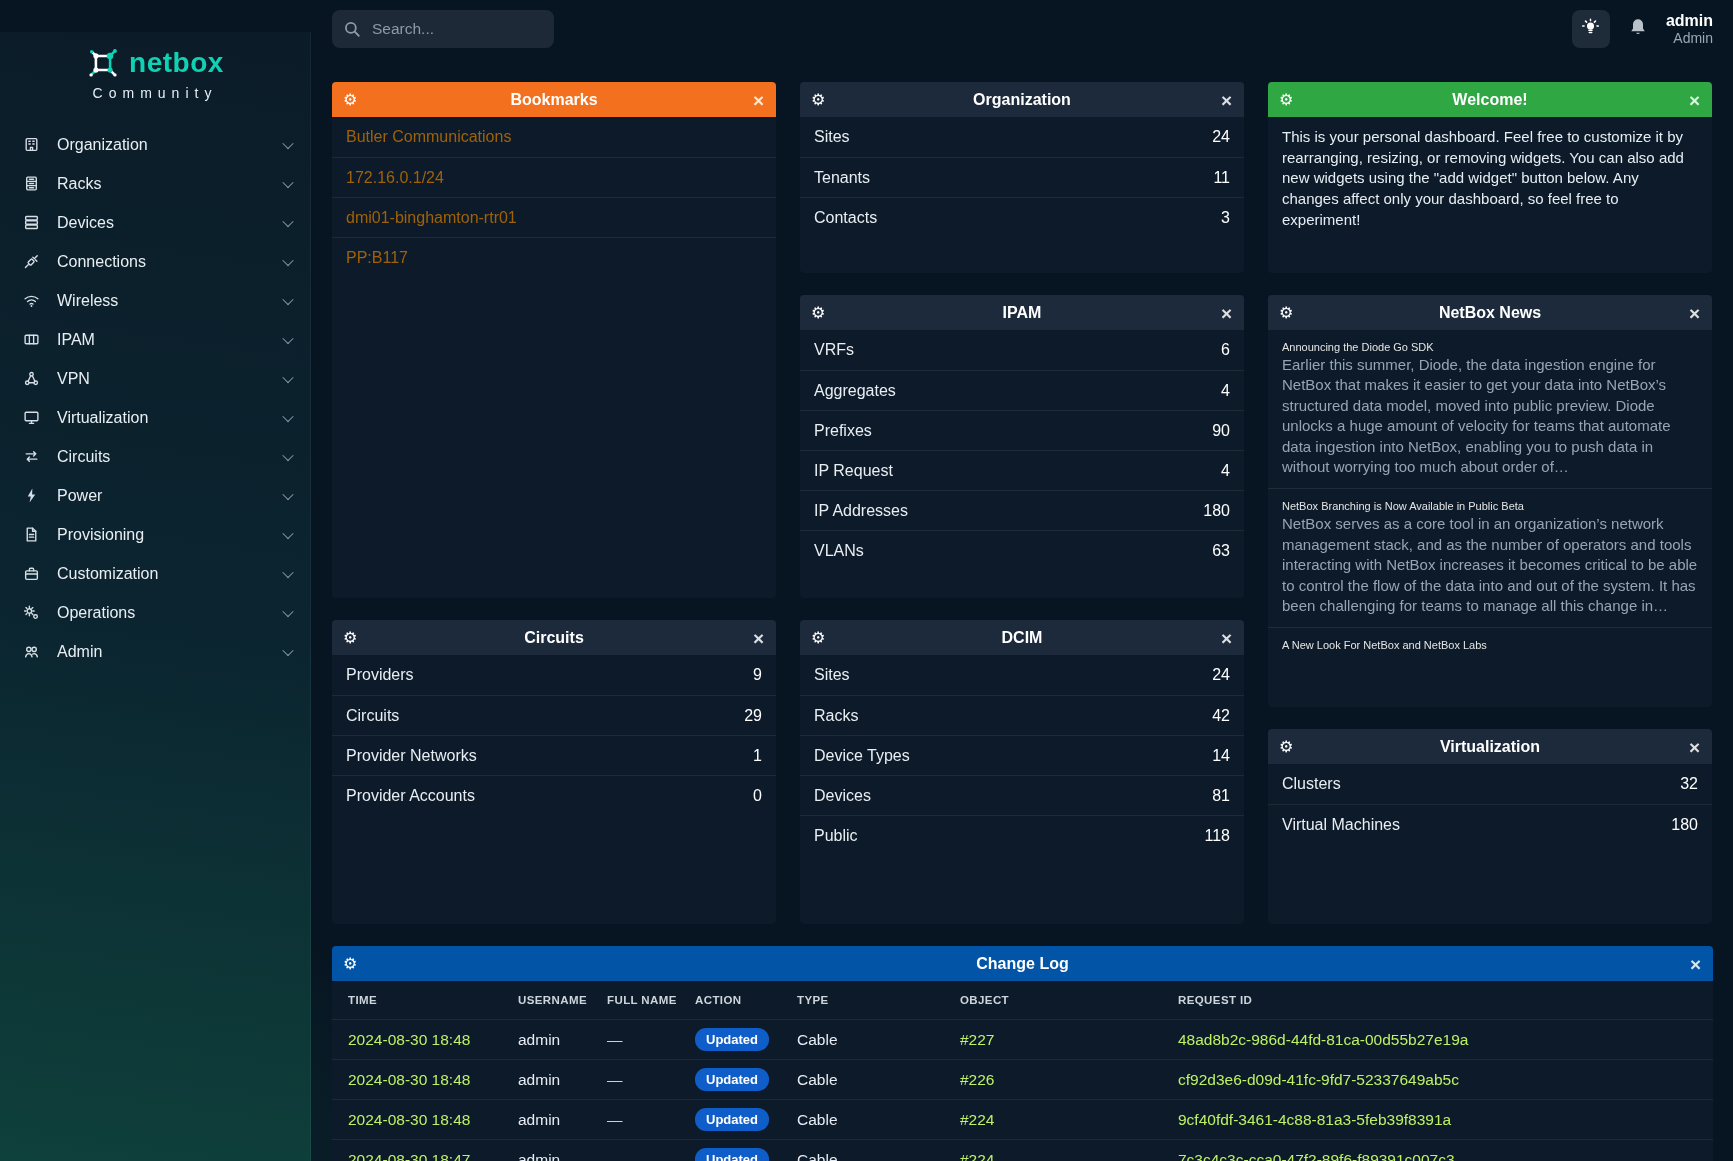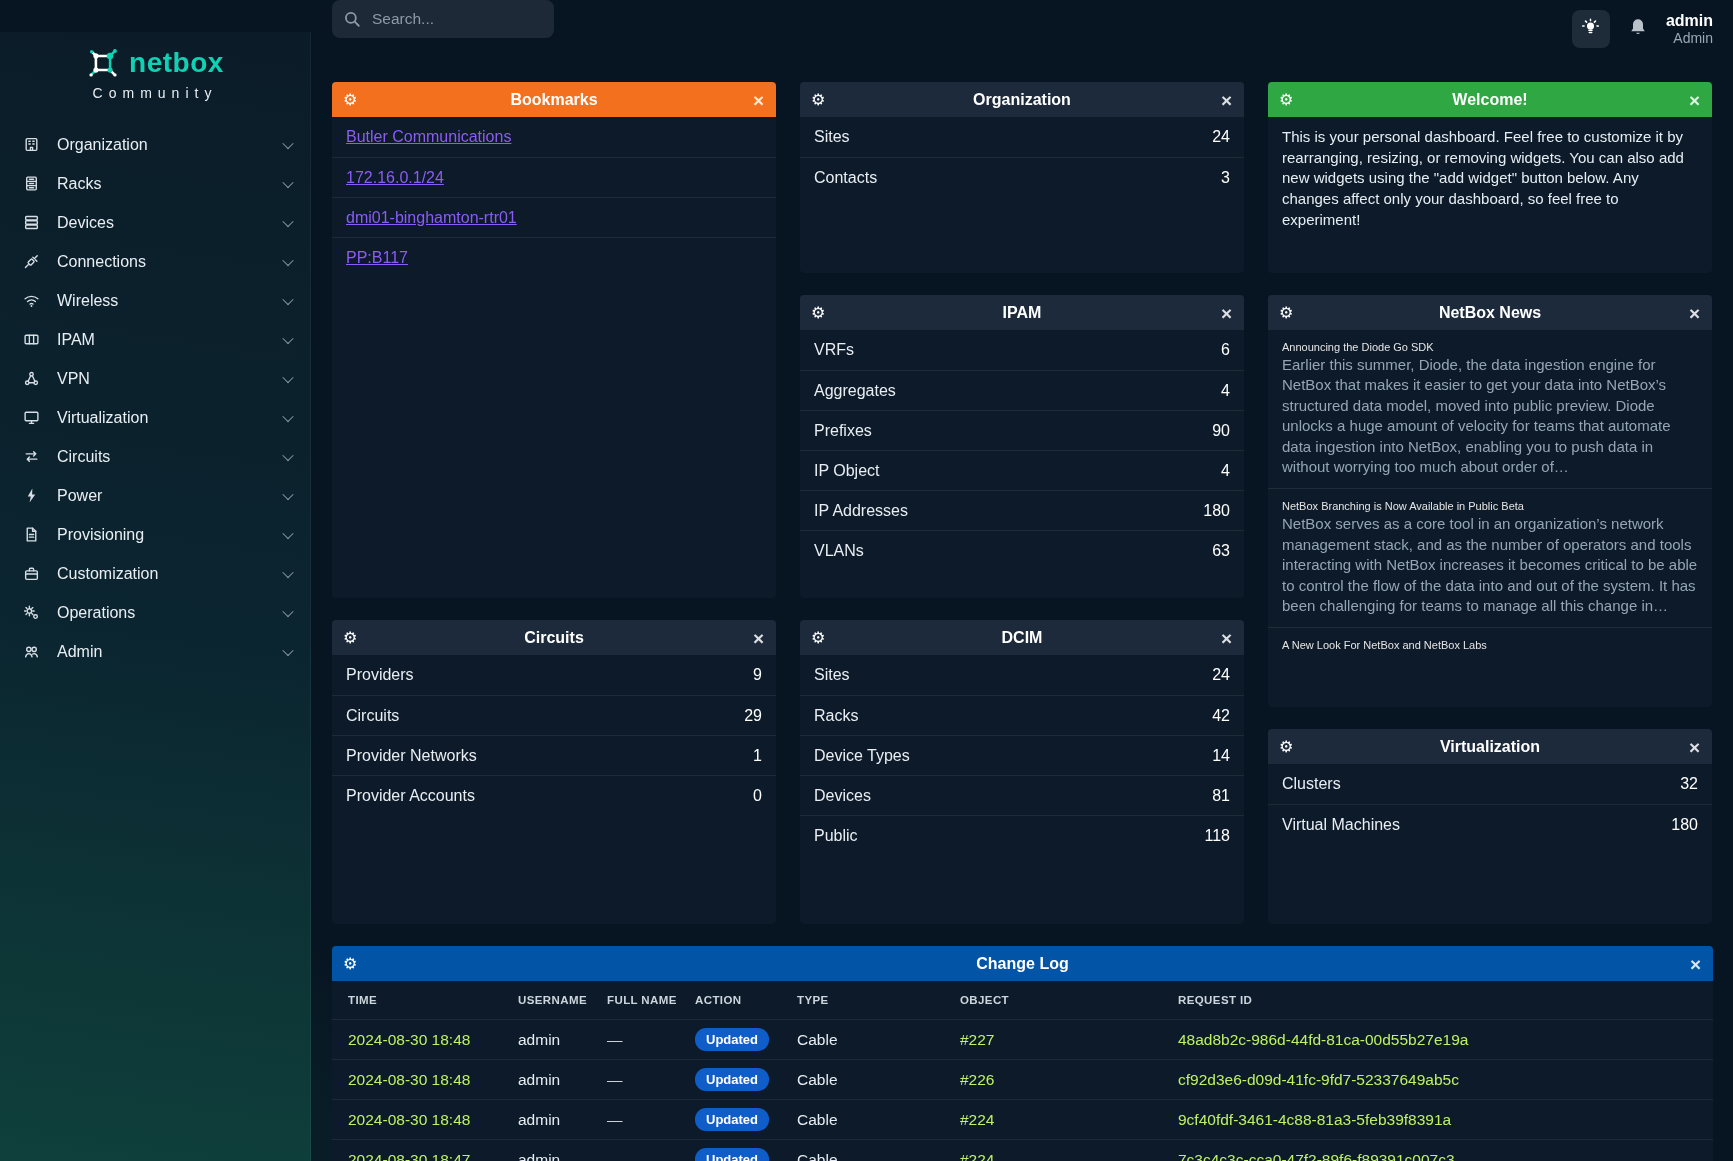--- a/index.html
+++ b/index.html
@@ -22,21 +22,21 @@
   .brand { display:flex; align-items:center; justify-content:center; gap:9px; }
   .brand-name { color:#0fd2b4; font-size:28px; font-weight:700; letter-spacing:.5px; }
   .brand-sub { text-align:center; color:#e8eef4; font-size:14px; letter-spacing:6px; margin-top:5px; font-weight:500; }
   .menu { margin-top:24px; }
   .mitem { display:flex; align-items:center; height:39px; padding:0 18px 0 22px; cursor:pointer; }
   .mitem .micon { width:19px; height:19px; display:flex; align-items:center; justify-content:center; flex:0 0 19px; }
   .mitem .mlabel { margin-left:16px; font-size:16px; color:#e9eef3; font-weight:500; flex:1; }
   .chev { width:8px; height:8px; border-right:1.7px solid #8a97a4; border-bottom:1.7px solid #8a97a4; transform:rotate(45deg) translate(-1px,-1px); }
   
   .main { position:absolute; left:311px; top:0; width:1422px; height:1161px; }
-  .topbar { display:flex; height:58px; padding:0 20px 0 21px; }
+  .topbar { display:flex; align-items:center; height:58px; padding:0 20px 0 21px; }
   .search { position:relative; width:222px; height:38px; }
   .search input {
     width:100%; height:100%; background:#1d2936; border:none; border-radius:8px;
     color:#dfe6ec; font-size:15.5px; padding:0 12px 0 40px; outline:none;
     font-family:"Liberation Sans","DejaVu Sans",sans-serif;
   }
   .search input::placeholder { color:#8d9aa8; }
   .search .mag { position:absolute; left:11px; top:10px; }
   .tb-right { margin-left:auto; display:flex; align-items:center; gap:18px; }
   .bulb-btn { width:38px; height:38px; background:#1e2b39; border-radius:8px; display:flex; align-items:center; justify-content:center; cursor:pointer; }
@@ -76,21 +76,21 @@
     display:grid; grid-template-columns:170px 89px 88px 102px 163px 218px 1fr;
     align-items:center; padding-left:16px;
   }
   .throw { height:38px; }
   .throw span { font-size:11.5px; font-weight:700; letter-spacing:.4px; color:#cdd5dd; text-transform:uppercase; }
   .trow { height:40px; border-top:1px solid rgba(255,255,255,.07); font-size:15.5px; }
   .teal { color:#bef264; cursor:pointer; }
   .cell-plain { color:#e7edf3; }
   .cell-dim { color:#cbd3da; }
   .badge { display:inline-block; background:#0e5dc8; color:#fff; font-size:13px; font-weight:600; padding:4px 11px; border-radius:11px; }
-  .bm-row { height:40px; display:flex; align-items:center; padding:16px 14px; font-size:16px; color:#8b5cf6; cursor:pointer;text-decoration:underline; }
+  .bm-row { height:40px; display:flex; align-items:center; padding:16px 14px; font-size:16px; color:#a16207; cursor:pointer; }
   .bm-row + .bm-row { border-top:1px solid rgba(255,255,255,.07); }
   svg.icn { stroke:#d7dee5; stroke-width:1.3; fill:none; stroke-linecap:round; stroke-linejoin:round; }
 </style>
 </head>
 <body>
 
 <div class="sidebar">
   <div class="brand">
     <svg width="34" height="34" viewBox="0 0 24 24">
       <g stroke-width="1.8" fill="none">
@@ -345,20 +345,24 @@
           <span class="gear">⚙</span>
           <span>Organization</span>
           <span class="close">×</span>
         </div>
         <div style="min-height:156px">
           <div class="row">
               <span class="lab">Sites</span>
               <span class="val">24</span>
             </div>
           <div class="row">
+              <span class="lab">Tenants</span>
+              <span class="val">11</span>
+            </div>
+          <div class="row">
               <span class="lab">Contacts</span>
               <span class="val">3</span>
             </div>
         </div>
       </div>
       <div class="widget">
         <div class="w-head">
           <span class="gear">⚙</span>
           <span>IPAM</span>
           <span class="close">×</span>
@@ -370,21 +374,21 @@
             </div>
           <div class="row">
               <span class="lab">Aggregates</span>
               <span class="val">4</span>
             </div>
           <div class="row">
               <span class="lab">Prefixes</span>
               <span class="val">90</span>
             </div>
           <div class="row">
-              <span class="lab">IP Object</span>
+              <span class="lab">IP Request</span>
               <span class="val">4</span>
             </div>
           <div class="row">
               <span class="lab">IP Addresses</span>
               <span class="val">180</span>
             </div>
           <div class="row">
               <span class="lab">VLANs</span>
               <span class="val">63</span>
             </div>

